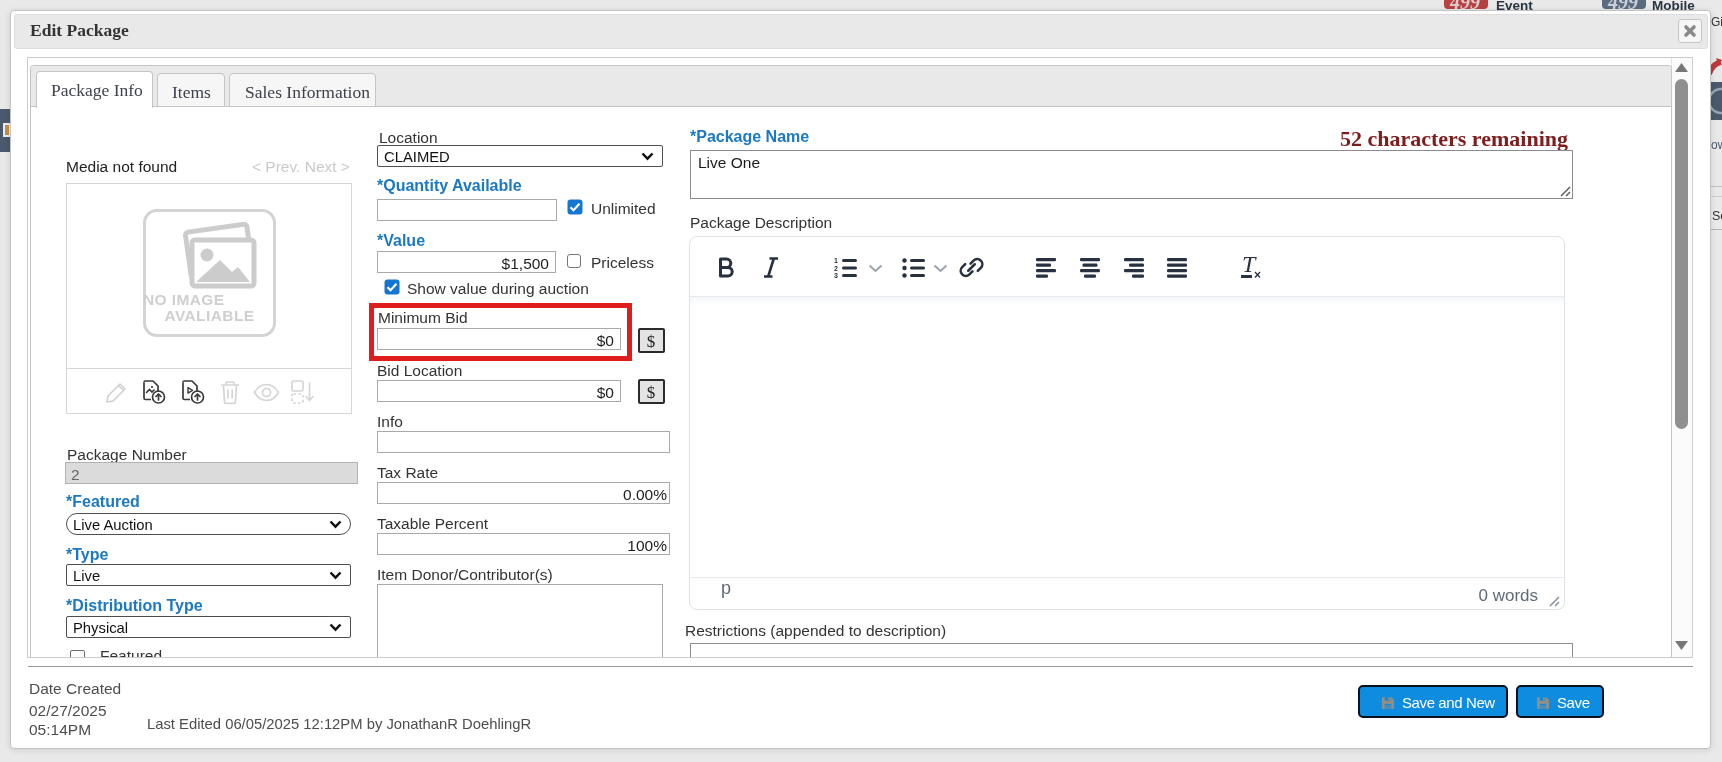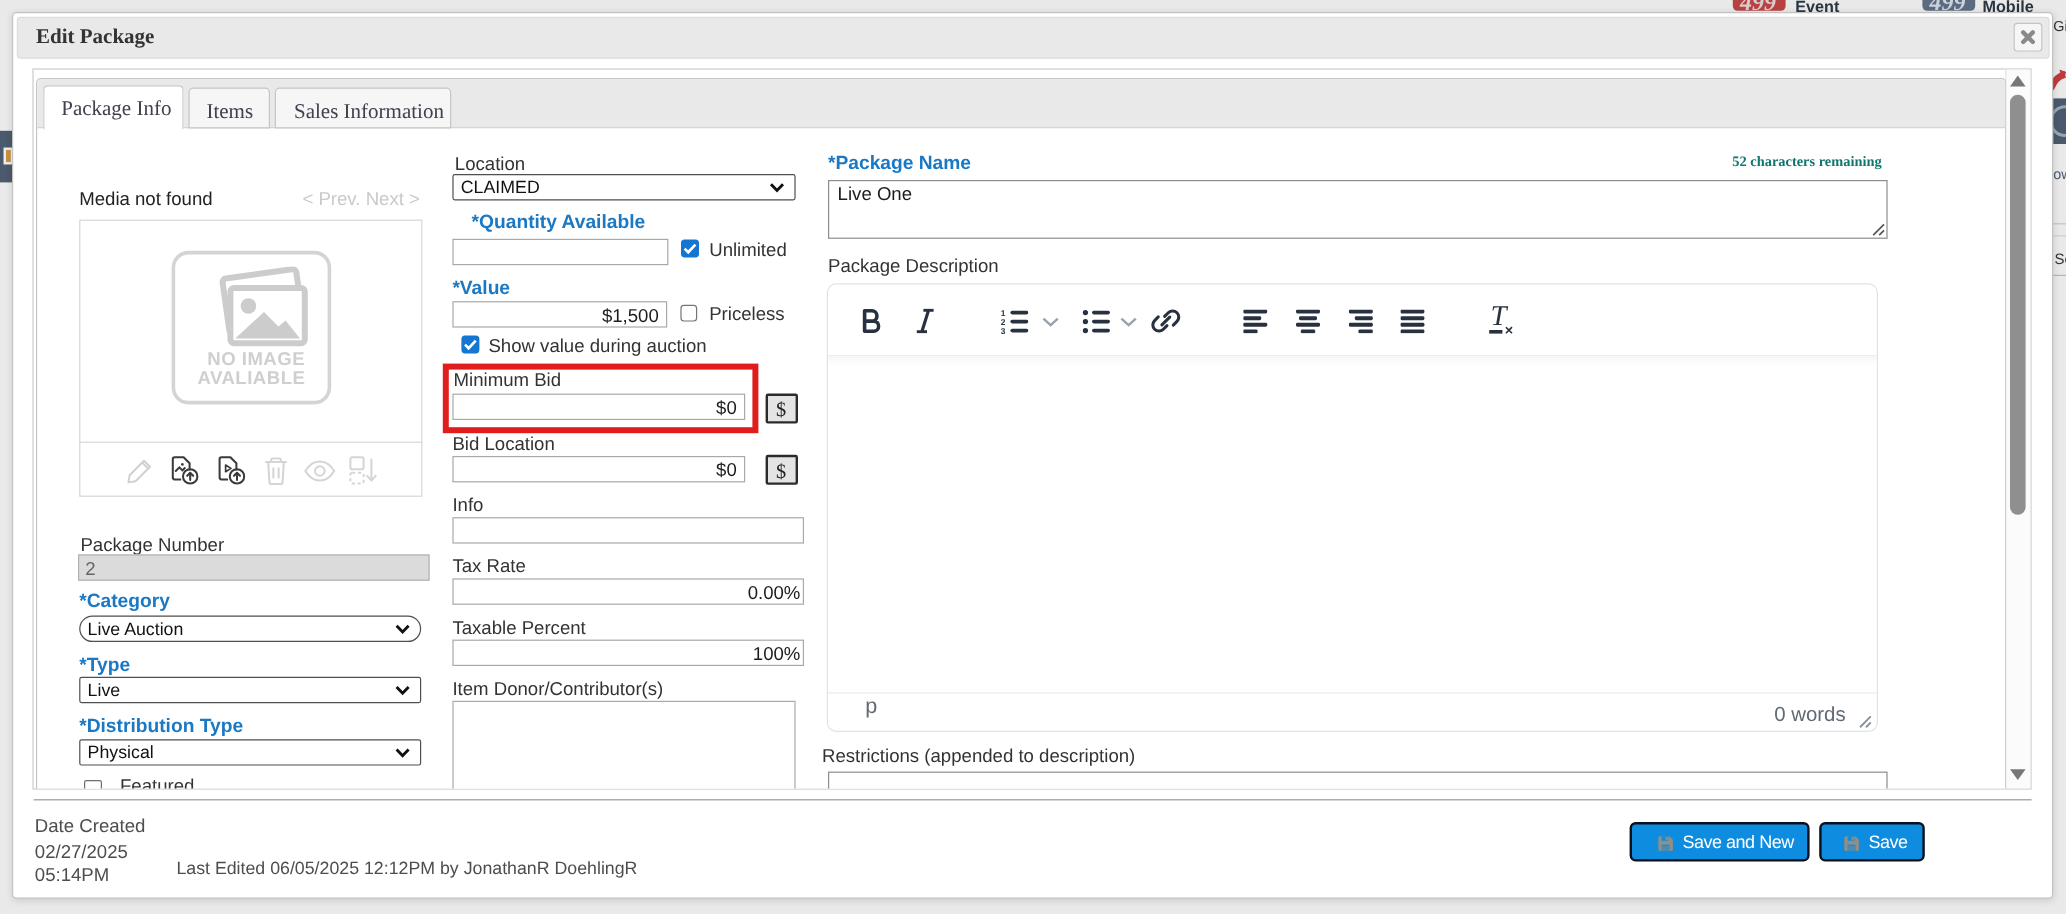--- a/index.html
+++ b/index.html
@@ -1,21 +1,21 @@
 <!DOCTYPE html>
 <html><head>
 <meta charset="utf-8">
 <style>
   * { margin:0; padding:0; box-sizing:border-box; }
   html,body { width:1722px; height:762px; overflow:hidden; }
   body { background:#e9e9e9; font-family:"Liberation Sans", sans-serif; position:relative; }
   .abs { position:absolute; }
   .lbl { position:absolute; font-size:15.5px; line-height:1; color:#333; white-space:nowrap; }
   .blbl { position:absolute; font-size:16px; line-height:1; color:#1b78c3; font-weight:bold; white-space:nowrap; }
-  .green { position:absolute; font-family:"Liberation Serif", serif; font-weight:bold; font-size:12px; line-height:1; color:#0f766e; white-space:nowrap; }
+  .green { position:absolute; font-family:"Liberation Serif", serif; font-weight:bold; font-size:22px; line-height:1; color:#7f1d1d; white-space:nowrap; }
   .inp { position:absolute; background:#fff; border:1px solid #a9a9a9; font-size:15.5px; color:#1c1c1c; }
   .sel { position:absolute; background:#fff; border:1px solid #4f4f4f; border-radius:2px; font-size:14.8px; color:#111; }
   .sel .tx { position:absolute; left:6px; top:4px; line-height:1; }
   .sel svg { position:absolute; right:8px; top:6px; }
   .itext { position:absolute; line-height:1; font-size:15.5px; color:#1c1c1c; }
 </style>
 </head>
 <body>
 
 <div class="abs" style="left:1444px; top:-20px; width:44px; height:29px; background:#b84241; border-radius:4px; overflow:hidden;">
@@ -88,21 +88,21 @@
 
   <div class="abs" style="left:143px; top:209px; width:133px; height:128px; border:3.5px solid #d4d4d4; border-radius:14px;"></div>
   <svg class="abs" style="left:176px; top:222px;" width="86" height="70" viewBox="0 0 86 70">
     <g fill="none" stroke="#cccccc" stroke-width="5">
       <rect x="12" y="6" width="62" height="46" rx="3" transform="rotate(-8 43 29)" fill="#ffffff"></rect>
       <rect x="16" y="18" width="62" height="46" rx="3" fill="#ffffff"></rect>
     </g>
     <circle cx="31" cy="33" r="6.5" fill="#cccccc"></circle>
     <path d="M20 60 L44 38 L56 50 L62 45 L74 60 Z" fill="#cccccc"></path>
   </svg>
-  <div class="abs" style="left:143px; top:292px; width:141px; text-align:center; font-size:15.5px; font-weight:bold; color:#cfcfcf; letter-spacing:0.4px; line-height:1;">NO IMAGE</div>
+  <div class="abs" style="left:143px; top:292px; width:141px; text-align:left; font-size:15.5px; font-weight:bold; color:#cfcfcf; letter-spacing:0.4px; line-height:1;">NO IMAGE</div>
   <div class="abs" style="left:143px; top:308px; width:133px; text-align:center; font-size:15.5px; font-weight:bold; color:#cfcfcf; letter-spacing:0.4px; line-height:1;">AVALIABLE</div>
 
   <svg class="abs" style="left:104px; top:380px;" width="25" height="25" viewBox="0 0 25 25">
         <path d="M16 4 L21 9 L9 21 L3 22 L4 16 Z M14.5 5.5 l5 5" stroke="#d0d0d0" stroke-width="1.6" fill="none" stroke-linejoin="round"></path>
       </svg>
   <svg class="abs" style="left:141px; top:379px;" width="26" height="26" viewBox="0 0 26 26">
     <g stroke="#3a3a3a" stroke-width="1.7" fill="none">
       <path d="M3 3.5 A1.5 1.5 0 0 1 4.5 2 H12 L17 7 V13" stroke-linejoin="round"></path>
       <path d="M3 3.5 V19 a1.5 1.5 0 0 0 1.5 1.5 H10"></path>
       <path d="M5.5 13.5 l3-3 2.5 2.5 2-2" stroke-linecap="round"></path>
@@ -136,21 +136,21 @@
           <rect x="3" y="2" width="11" height="10" rx="1.5"></rect>
           <rect x="3" y="15" width="11" height="9" rx="1.5" stroke-dasharray="2.6 2.2"></rect>
           <path d="M20.5 4 V21 M17 17.5 l3.5 4 3.5-4" stroke-linecap="round" stroke-linejoin="round"></path>
         </g>
       </svg>
 
   <div class="lbl" style="left:67px; top:447px;">Package Number</div>
   <div class="abs" style="left:65px; top:462px; width:293px; height:22px; background:#dbdbdb; border:1px solid #b2b2b2;"></div>
   <div class="itext" style="left:71px; top:467px; color:#666;">2</div>
 
-  <div class="blbl" style="left:66px; top:494px;">*Category</div>
+  <div class="blbl" style="left:66px; top:494px;">*Featured</div>
   <div class="sel" style="left:66px; top:513px; width:285px; height:22px;border-radius:11px;">
     <span class="tx">Live Auction</span>
     <svg width="13" height="9" viewBox="0 0 13 9">
           <path d="M1.5 1.5 L6.5 6.7 L11.5 1.5" stroke="#111" stroke-width="2.4" fill="none"></path>
         </svg>
   </div>
   <div class="blbl" style="left:66px; top:547px;">*Type</div>
   <div class="sel" style="left:66px; top:564px; width:285px; height:22px;">
     <span class="tx">Live</span>
     <svg width="13" height="9" viewBox="0 0 13 9">
@@ -168,21 +168,21 @@
   <div class="lbl" style="left:100px; top:648px;">Featured</div>
 
   <div class="lbl" style="left:379px; top:130px;">Location</div>
   <div class="sel" style="left:377px; top:145px; width:286px; height:22px;">
     <span class="tx">CLAIMED</span>
     <svg width="13" height="9" viewBox="0 0 13 9">
           <path d="M1.5 1.5 L6.5 6.7 L11.5 1.5" stroke="#111" stroke-width="2.4" fill="none"></path>
         </svg>
   </div>
 
-  <div class="blbl" style="left:377px; top:178px;margin-left:16px;">*Quantity Available</div>
+  <div class="blbl" style="left:377px; top:178px;">*Quantity Available</div>
   <div class="inp" style="left:377px; top:199px; width:180px; height:22px;"></div>
   <svg class="abs" style="left:567px; top:199px;" width="16" height="16" viewBox="0 0 16 16">
         <rect x="0.5" y="0.5" width="15" height="15" rx="3" fill="#1576d2"></rect>
         <path d="M3.5 8.2 L6.5 11.2 L12.5 4.8" stroke="#fff" stroke-width="2.2" fill="none"></path>
       </svg>
   <div class="lbl" style="left:591px; top:201px;">Unlimited</div>
 
   <div class="blbl" style="left:377px; top:233px;">*Value</div>
   <div class="inp" style="left:377px; top:251px; width:179px; height:22px;"></div>
   <div class="itext" style="left:377px; top:256px; width:172px; text-align:right;">$1,500</div>

